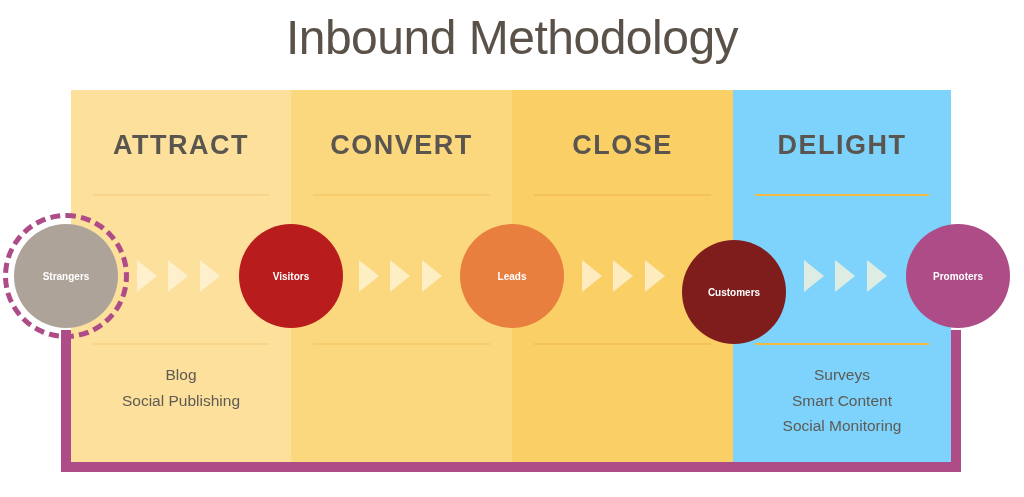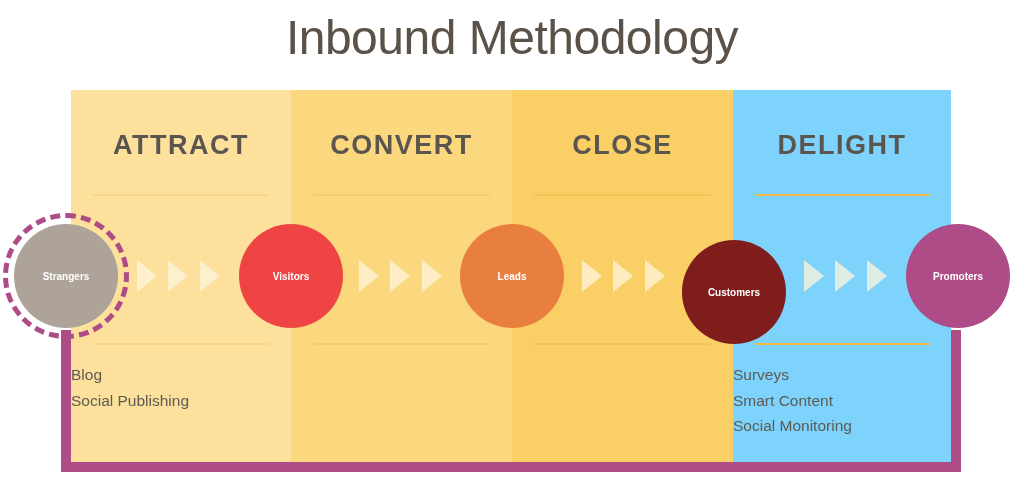--- a/index.html
+++ b/index.html
@@ -12,21 +12,21 @@
     .loop { position: absolute; left: 61px; top: 330px; width: 900px; height: 142px;
             background: #ad4c86; }
 
     .panel { position: absolute; left: 71px; top: 90px; width: 880px; height: 372px; display: flex; }
     .col { position: relative; height: 100%; }
     .col .stage-title { position: absolute; left: 0; right: 0; top: 40px; text-align: center;
                         font-size: 27px; font-weight: bold; color: #5a554e; letter-spacing: 1.5px; }
     .col .sep { position: absolute; left: 22px; right: 22px; height: 2px; }
     .col .sep.top { top: 104px; }
     .col .sep.bottom { top: 253px; }
-    .col .tools { position: absolute; left: 0; right: 0; top: 272px; 
+    .col .tools { position: absolute; left: 0; right: 0; top: 272px; text-align: center;
                   font-size: 15.5px; color: #5e5a54; line-height: 25.5px; }
     .tool { display: block; }
 
     .chev { position: absolute; width: 0; height: 0;
             border-top: 16px solid transparent; border-bottom: 16px solid transparent;
             border-left: 20px solid rgba(255, 246, 220, 0.75); }
 
     .node { position: absolute; width: 104px; height: 104px; border-radius: 50%;
             display: flex; align-items: center; justify-content: center;
             color: #ffffff; font-weight: bold; font-size: 10px; }
@@ -83,16 +83,16 @@
 <div class="chev" style="left:582px;top:260px"></div>
 <div class="chev" style="left:613px;top:260px"></div>
 <div class="chev" style="left:645px;top:260px"></div>
 
 <div class="chev" style="left:804px;top:260px"></div>
 <div class="chev" style="left:835px;top:260px"></div>
 <div class="chev" style="left:867px;top:260px"></div>
 
 <div class="ring" style="border-color: rgb(173, 76, 134);"></div>
 <div class="node" style="left: 14px; top: 224px; background: rgb(173, 163, 152);">Strangers</div>
-<div class="node" style="left: 239px; top: 224px; background: #ef4444;">Visitors</div>
+<div class="node" style="left: 239px; top: 224px; background: #b91c1c;">Visitors</div>
 <div class="node" style="left: 460px; top: 224px; background: rgb(233, 127, 63);">Leads</div>
 <div class="node" style="left: 682px; top: 240px; background: #7f1d1d;">Customers</div>
 <div class="node" style="left: 906px; top: 224px; background: rgb(173, 76, 134);">Promoters</div>
 
 </body></html>

